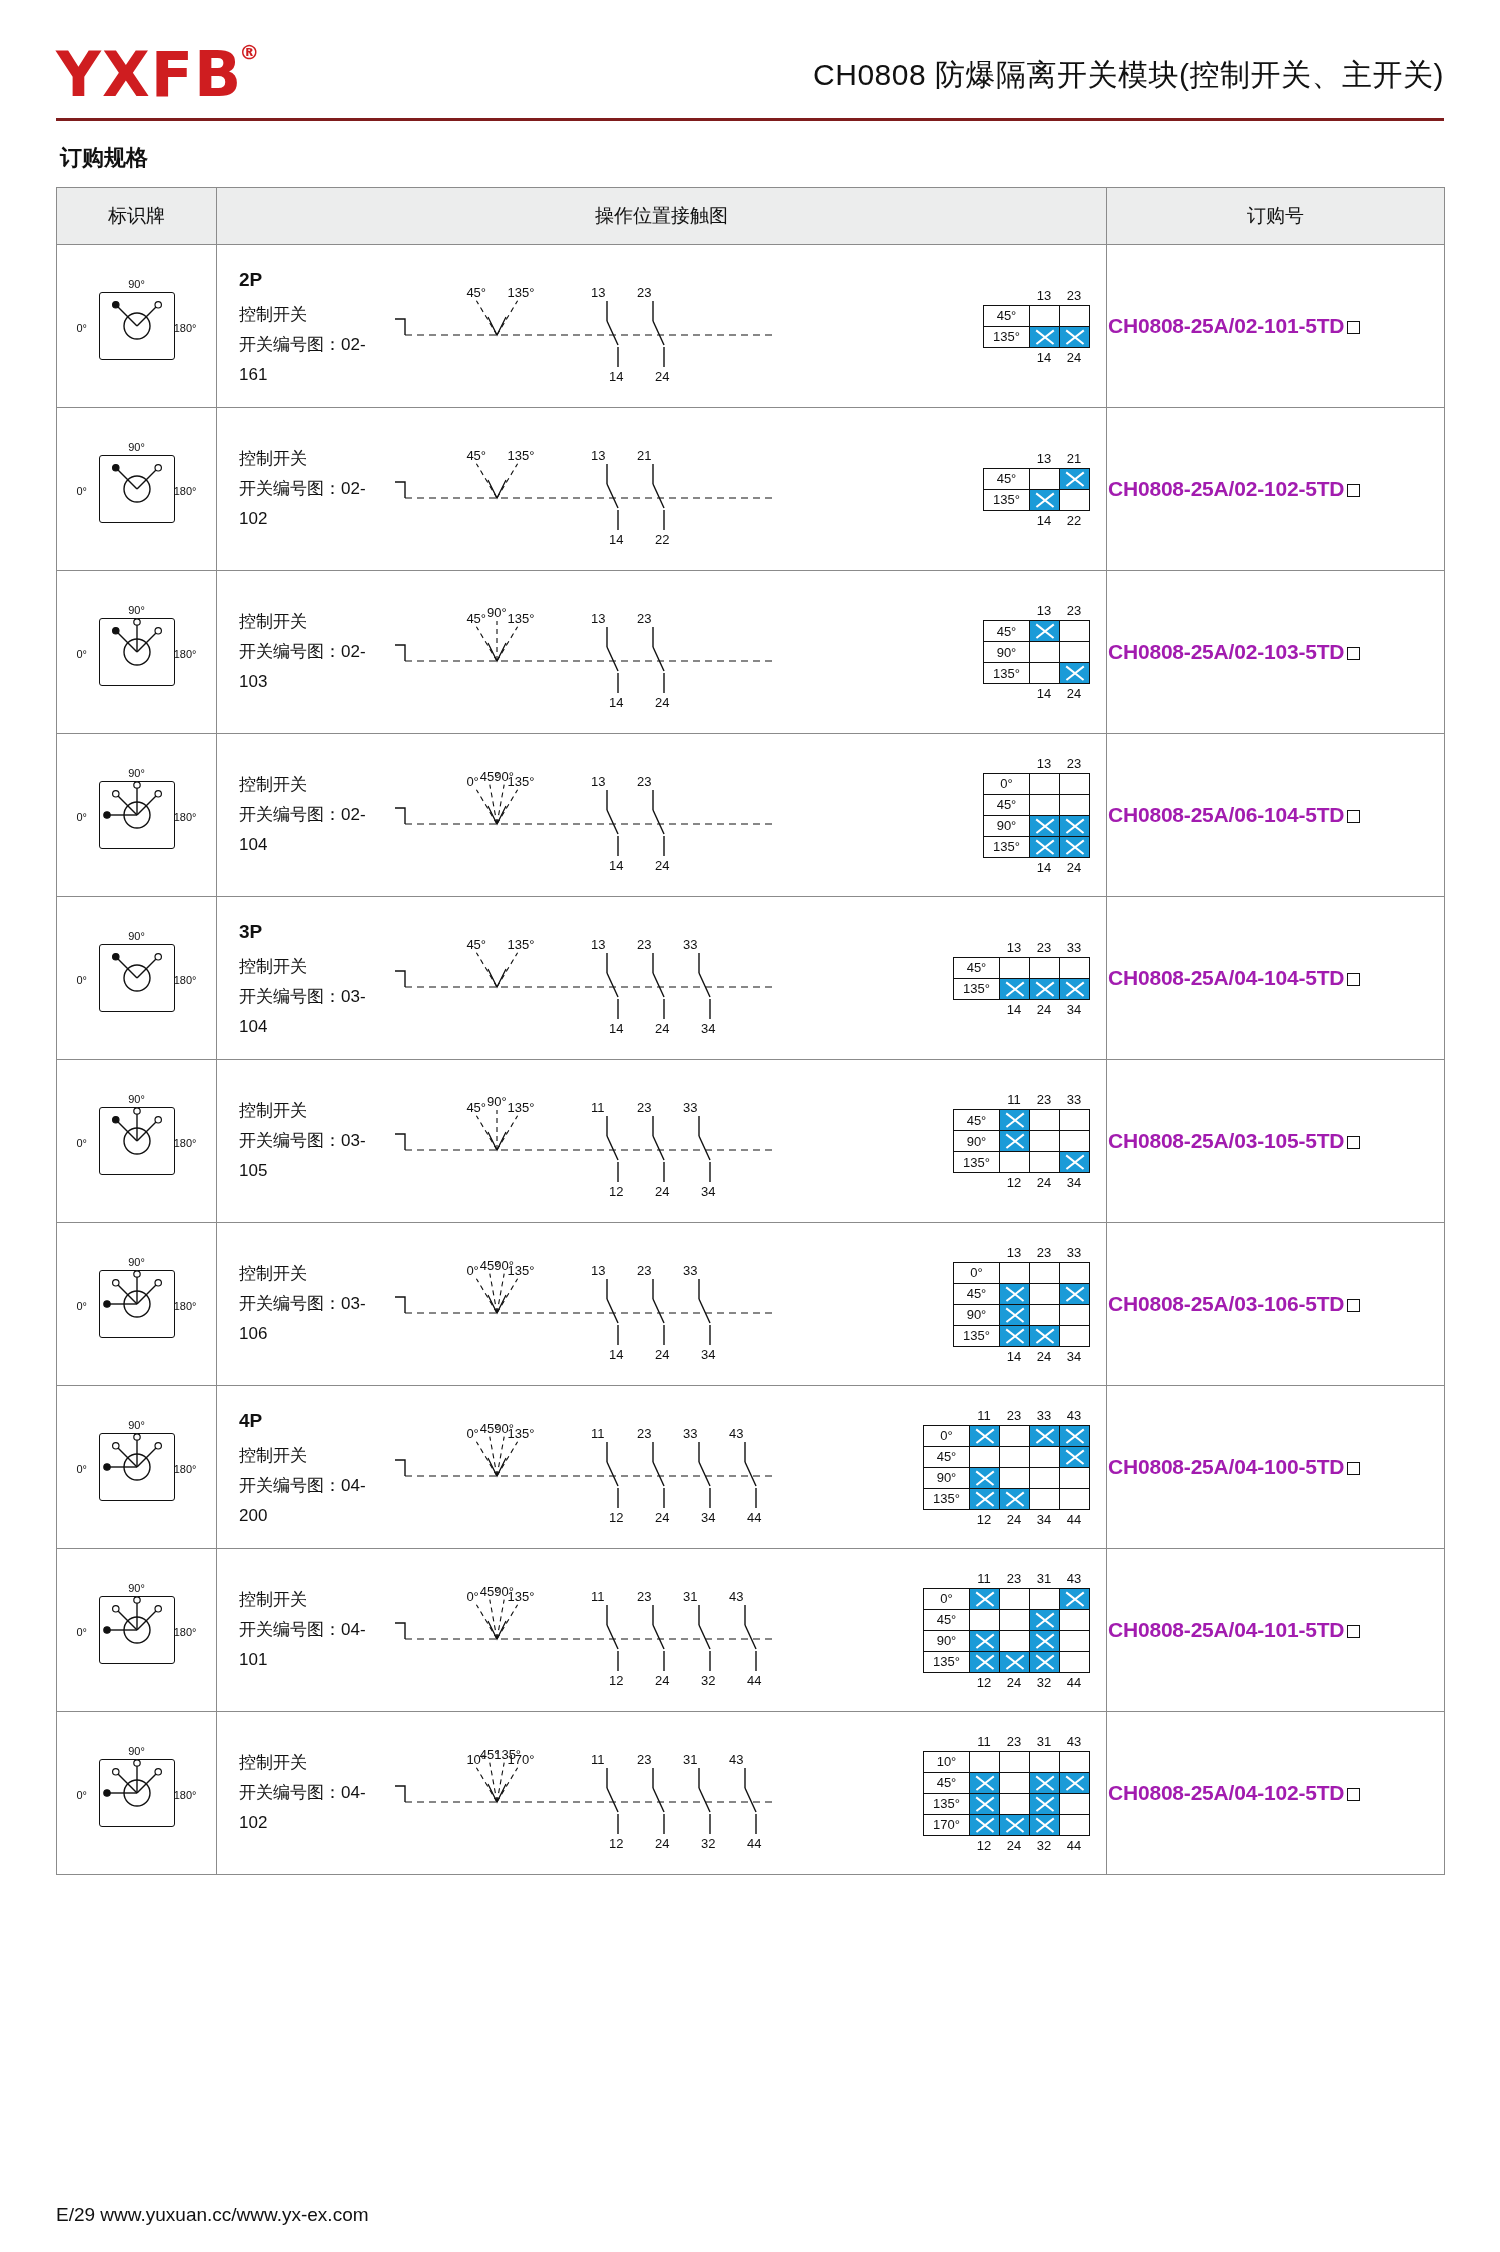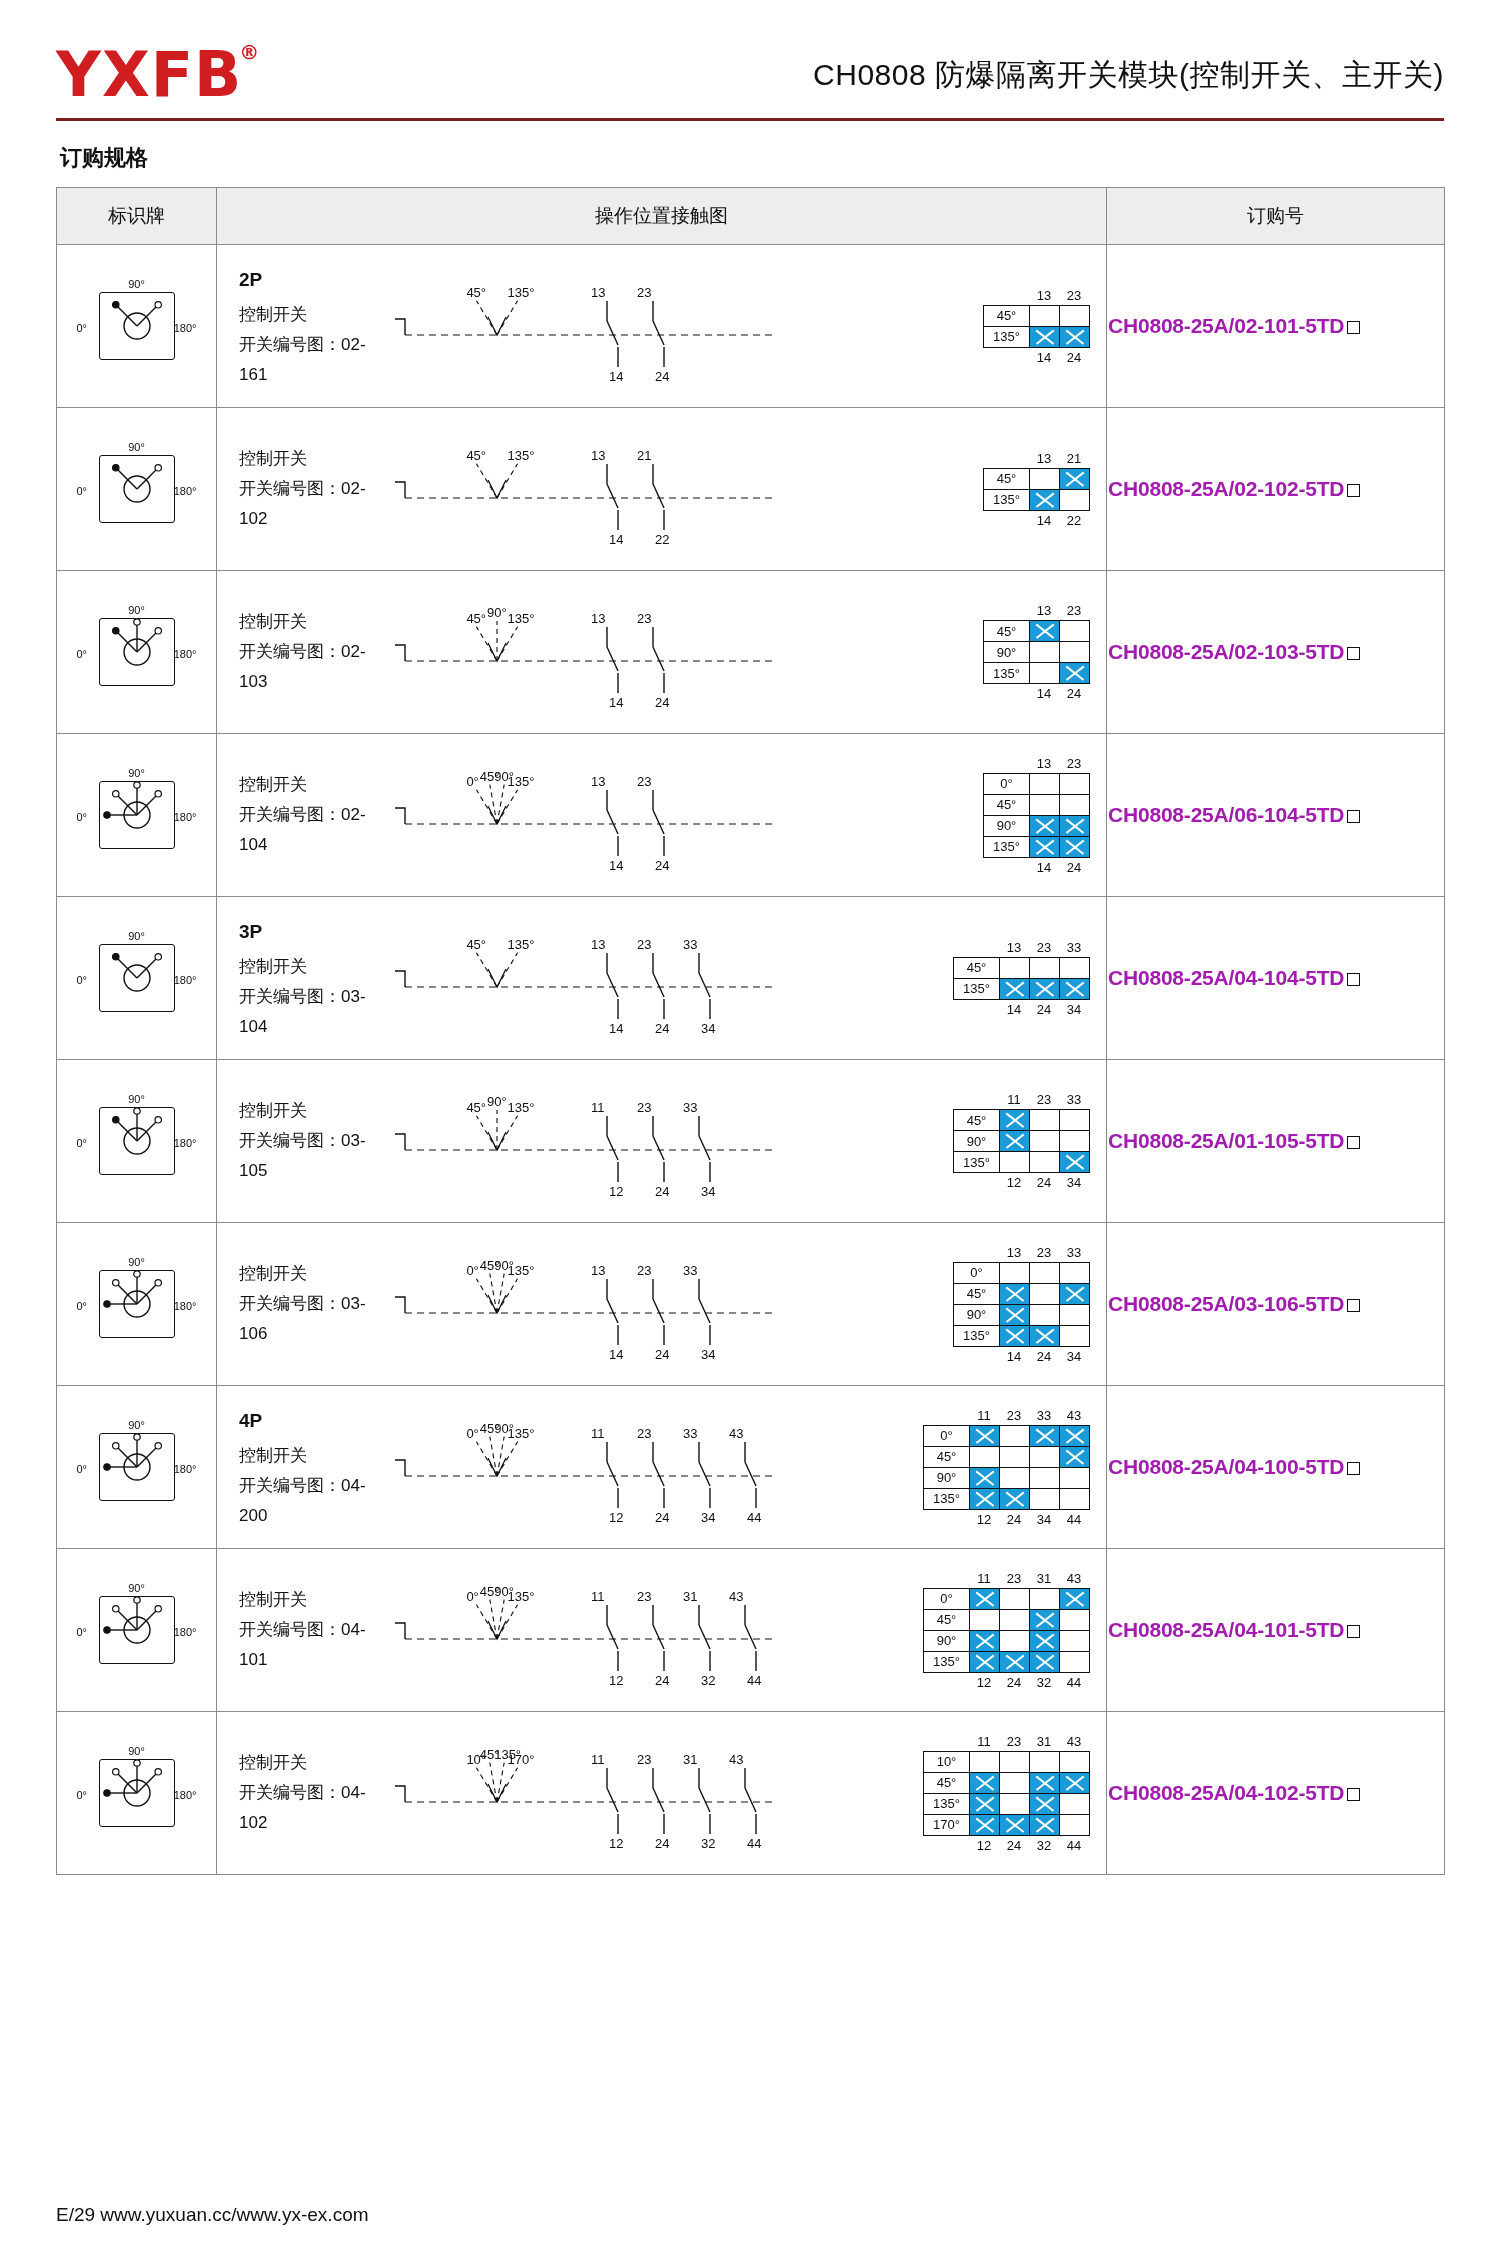--- a/index.html
+++ b/index.html
@@ -671,21 +671,21 @@
                   </tbody>
                 </table>
                 <div class="grid-ftr">
                   <span>12</span>
                   <span>24</span>
                   <span>34</span>
                 </div>
               </div>
     </div>
           </td>
-          <td class="cell-order"><span>CH0808-25A/01-105-5TD</span><span class="sq"></span></td>
+          <td class="cell-order"><span>CH0808-25A/03-105-5TD</span><span class="sq"></span></td>
         </tr>
         <tr>
           <td class="cell-badge">
             <div class="badge-wrap">
       <div class="badge-box"></div>
       <svg width="120" height="96">
     <circle cx="60" cy="48" r="13" fill="#fff" stroke="#111" stroke-width="1.4"></circle>
     <line x1="60" y1="48" x2="30" y2="47.99999999999999" stroke="#111" stroke-width="1.4"></line>
                 <circle cx="30" cy="47.99999999999999" r="3.2" fill="#111" stroke="#111" stroke-width="1.2"></circle>
                 <line x1="60" y1="48" x2="38.78679656440357" y2="26.786796564403573" stroke="#111" stroke-width="1.4"></line>

